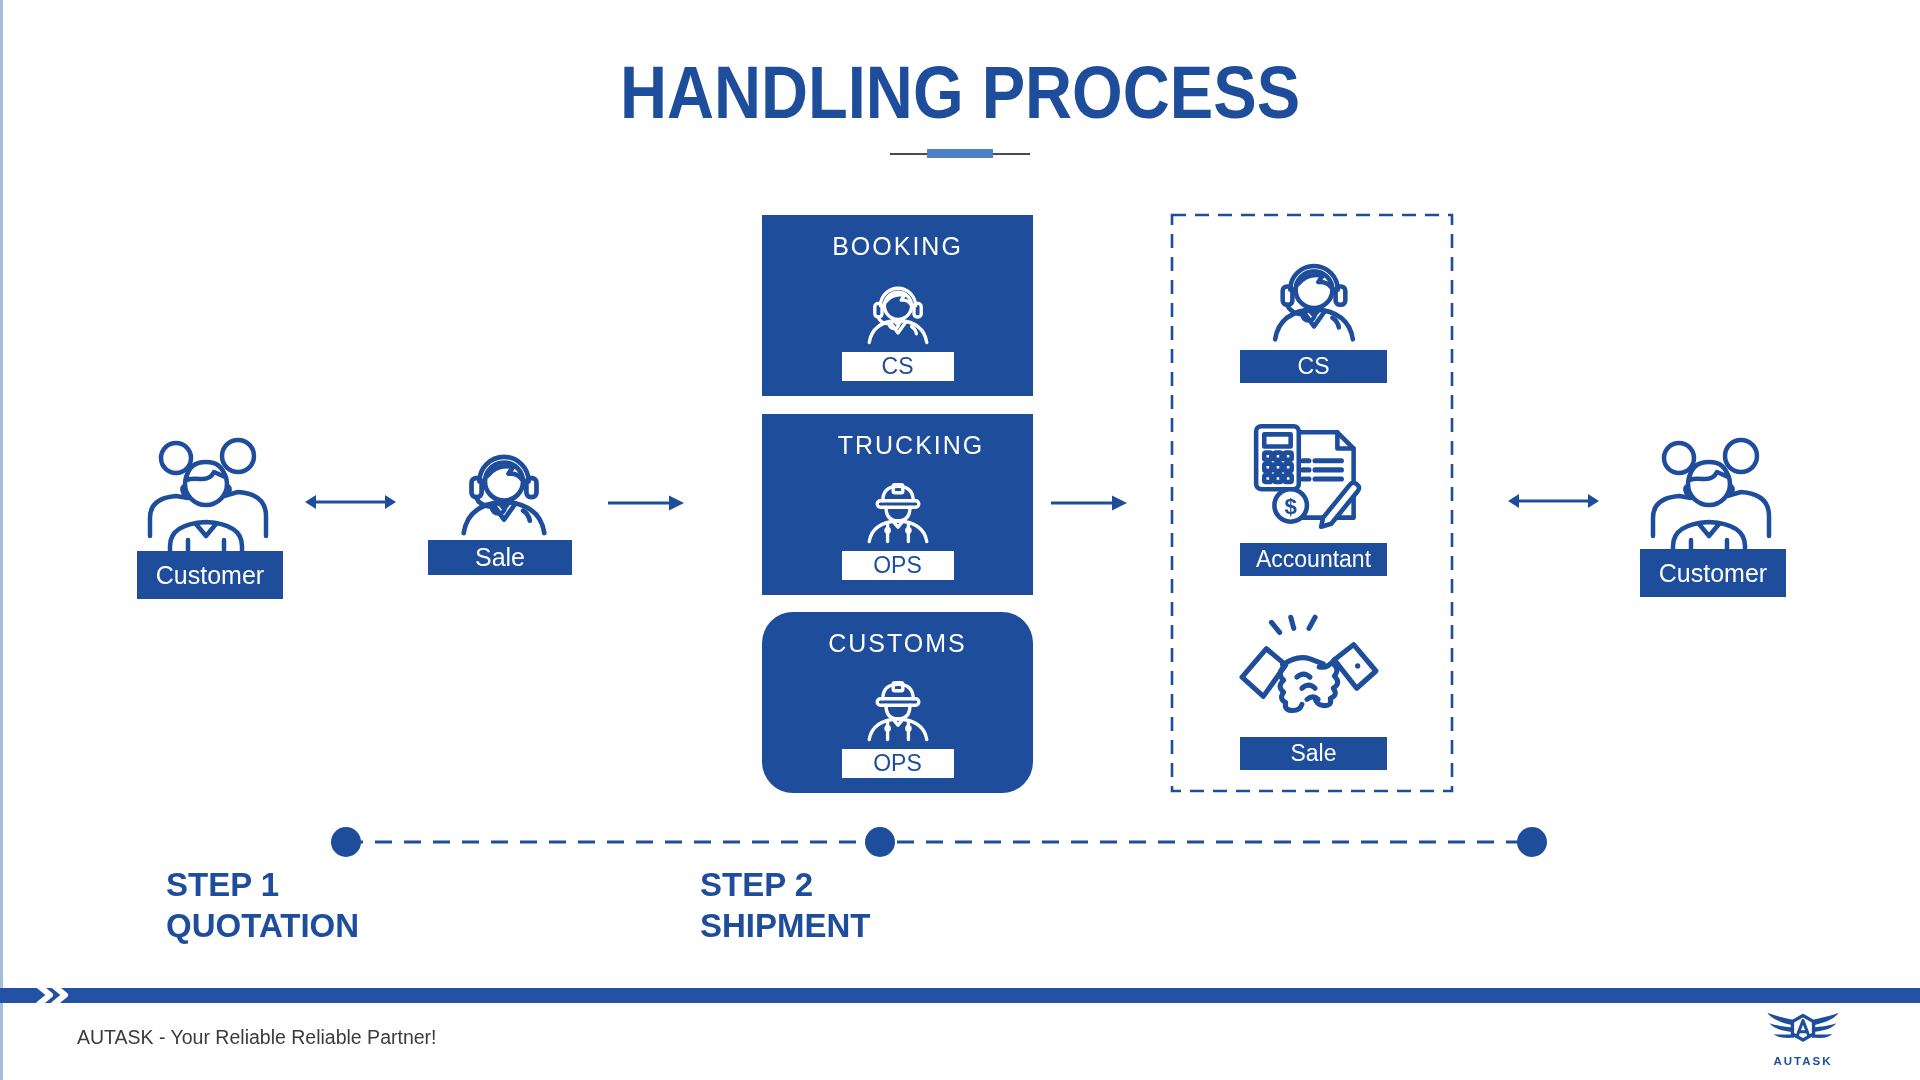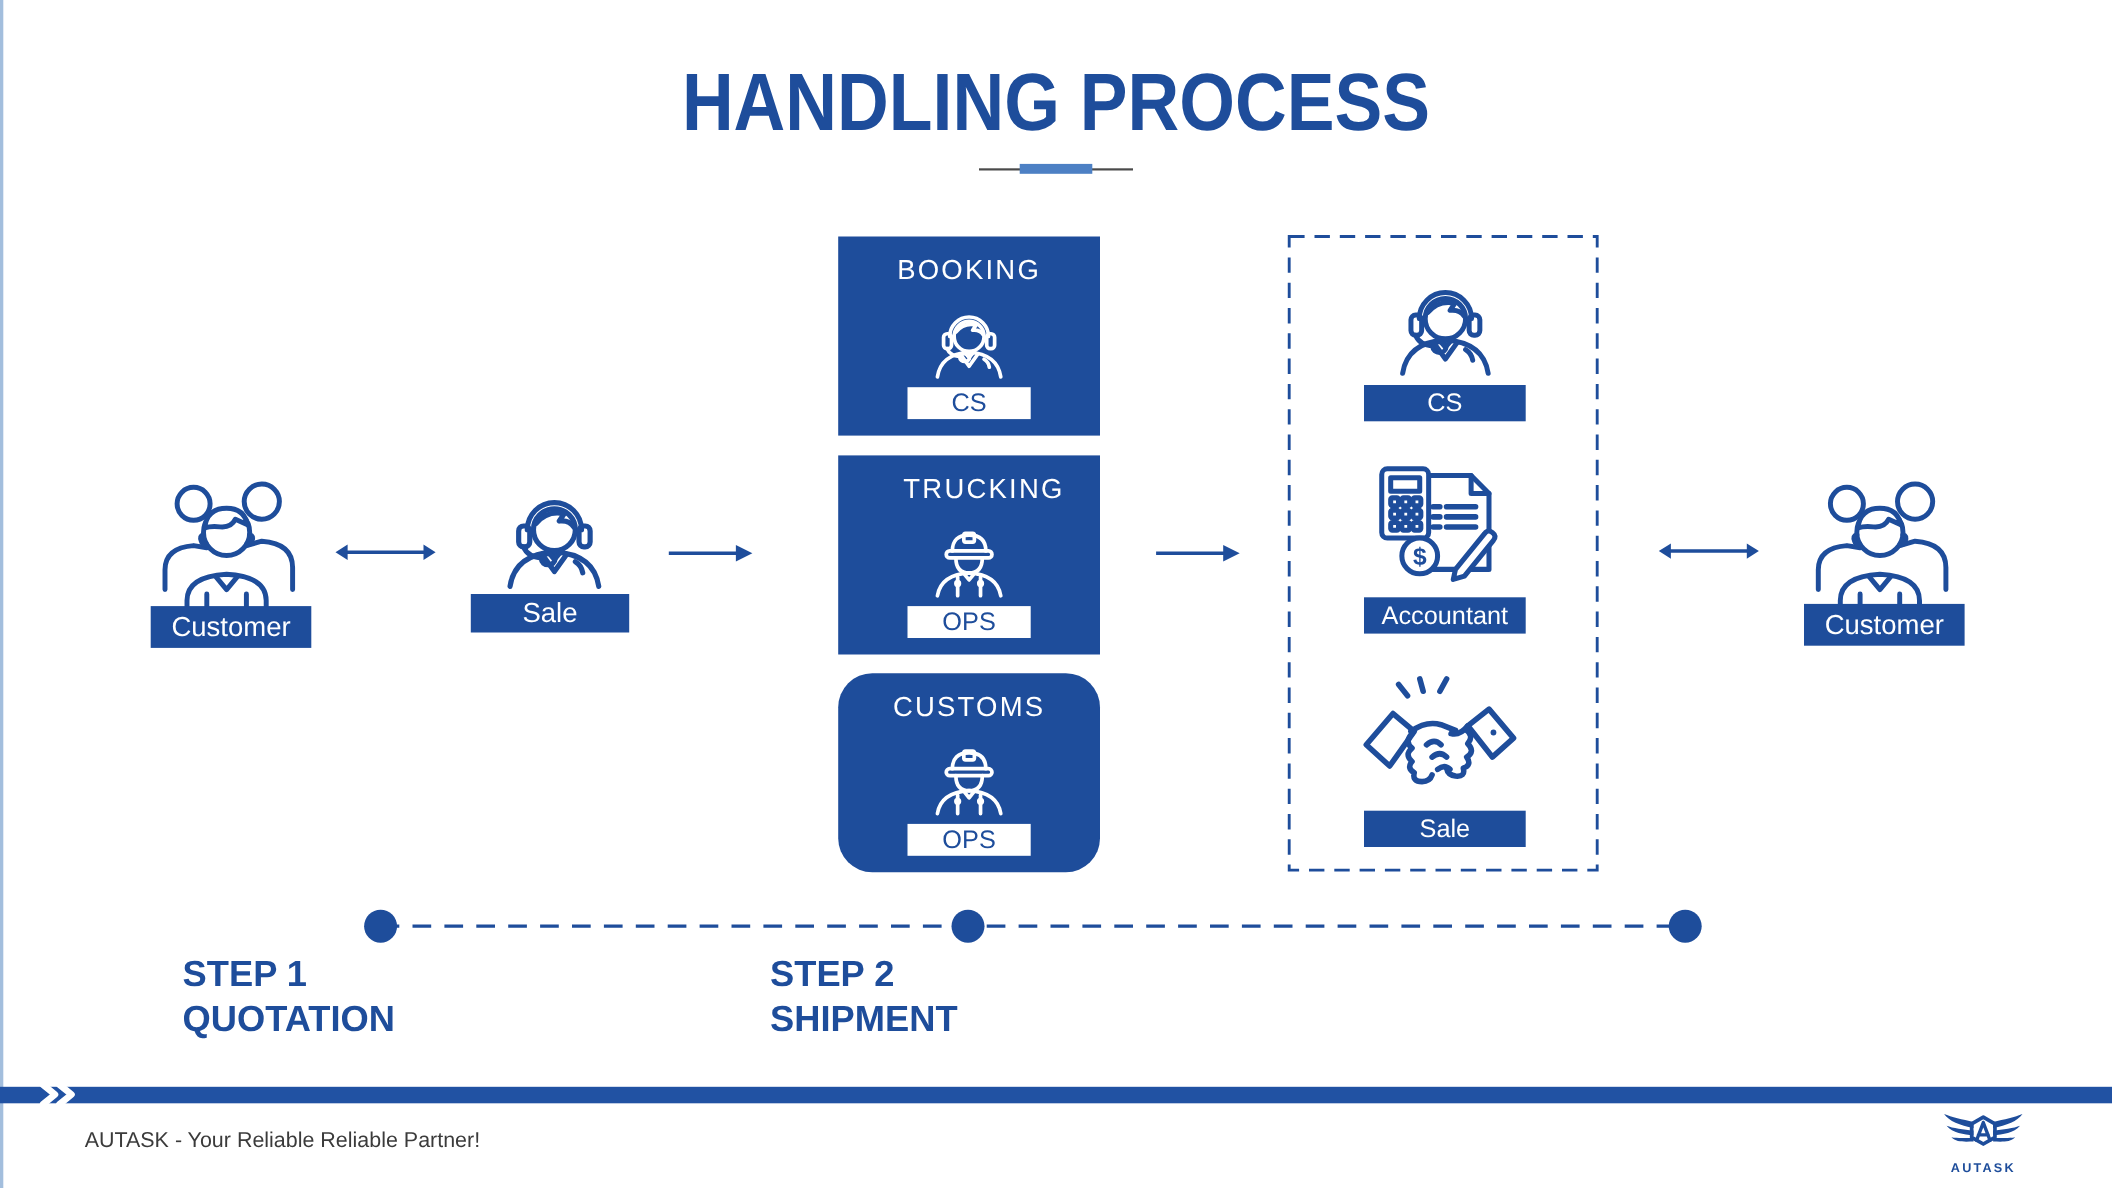--- a/index.html
+++ b/index.html
@@ -16,33 +16,33 @@
 
   .title{position:absolute;left:0;right:0;top:50px;text-align:center;
     font-size:74px;font-weight:bold;color:var(--primary);letter-spacing:0;
     transform:scaleX(.88);white-space:nowrap;}
   .title-divider{position:absolute;left:890px;top:149px;width:140px;height:10px;}
   .title-divider::before{content:"";position:absolute;left:0;right:0;top:4px;height:2px;background:#4a4a4a;}
   .divider-accent{position:absolute;left:37px;top:0;width:66px;height:9px;background:var(--accent);}
 
   .icon{position:absolute;color:var(--primary);}
   .chip{position:absolute;display:flex;align-items:center;justify-content:center;
-    background:var(--primary);color:#fff;font-size:25px;height:38px;}
+    background:var(--primary);color:#fff;font-size:25px;height:48px;}
   .chip-sm{height:33px;font-size:23px;}
 
   .customer-left-icon{left:140px;top:430px;}
   .customer-left-chip{left:137px;top:551px;width:146px;}
   .arrow-a{left:303px;top:490px;}
   .sale-icon{left:448px;top:426px;}
   .sale-chip{left:428px;top:540px;width:144px;height:35px;}
   .arrow-b{left:606px;top:491px;}
   .arrow-c{left:1049px;top:491px;}
   .arrow-d{left:1506px;top:489px;}
 
-  .pbox{position:absolute;left:762px;width:238px;height:181px;background:var(--primary);color:#fff;}
+  .pbox{position:absolute;left:762px;width:271px;height:181px;background:var(--primary);color:#fff;}
   .pbox-booking{top:215px;}
   .pbox-trucking{top:414px;padding-left:27px;}
   .pbox-customs{top:612px;border-radius:31px;}
   .pbox-title{margin-top:17px;text-align:center;font-size:25px;letter-spacing:2px;font-weight:400;}
   .pbox-icon{position:absolute;top:48px;left:50%;transform:translateX(-50%);color:#fff;}
   .role-chip{position:absolute;bottom:15px;left:50%;transform:translateX(-50%);
     width:112px;height:29px;background:#fff;color:var(--primary);
     display:flex;align-items:center;justify-content:center;font-size:23px;}
 
   .group-rect{position:absolute;left:1170px;top:213px;}

